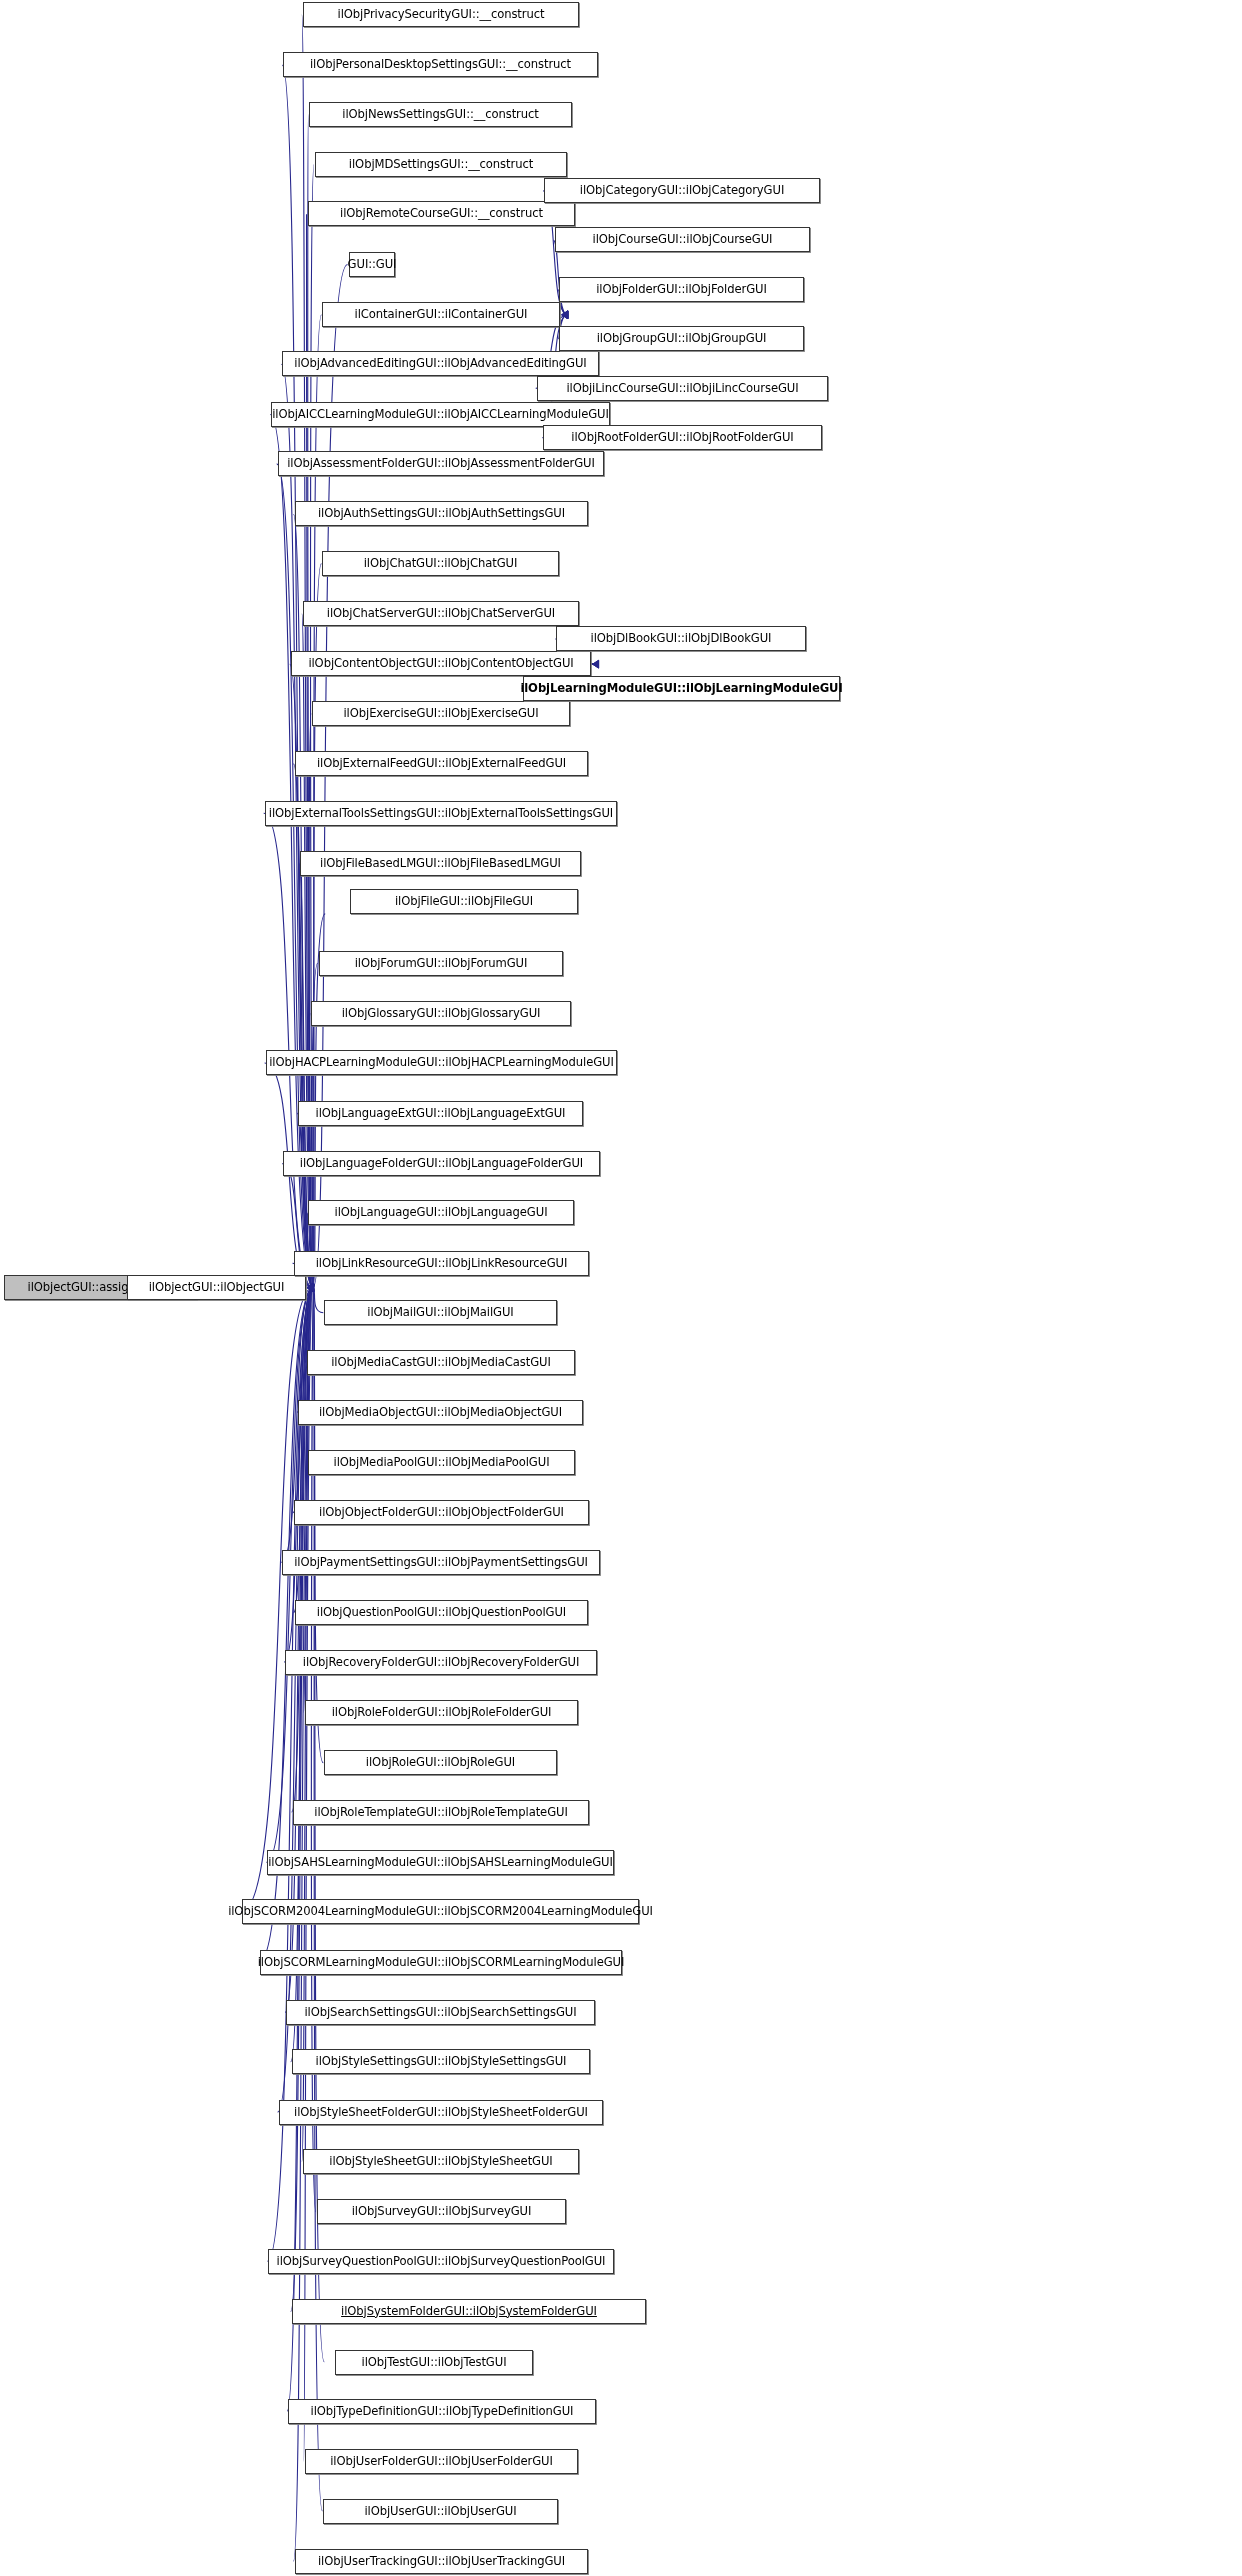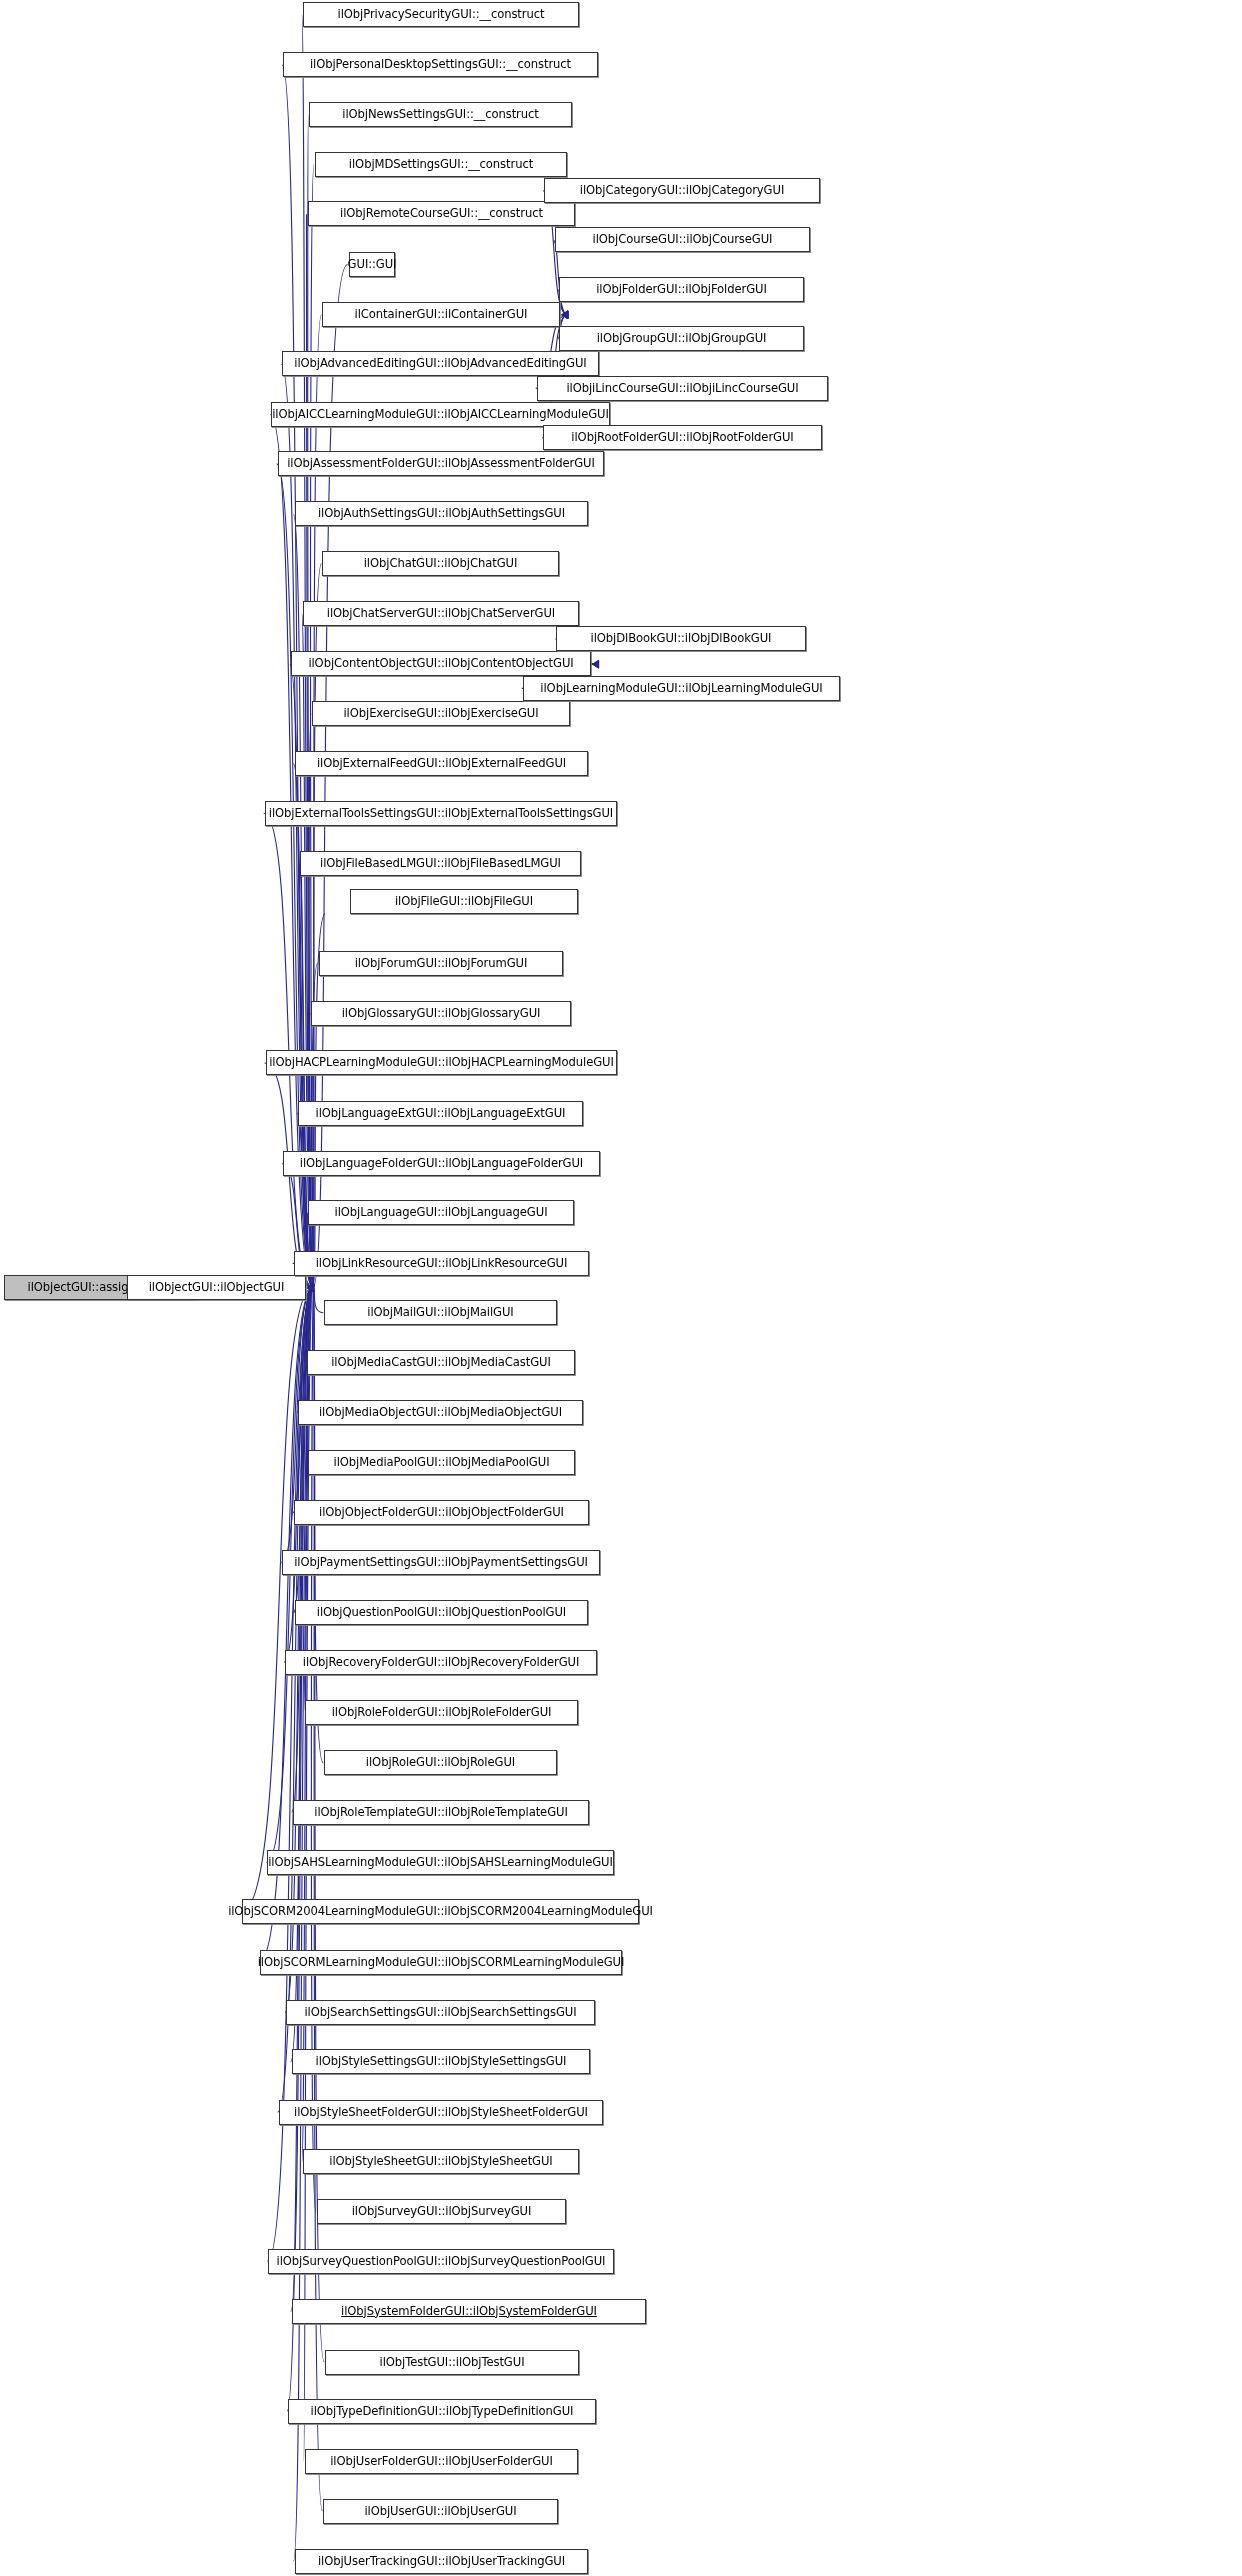--- a/index.html
+++ b/index.html
@@ -215,27 +215,27 @@
     <div class="node" title="ilObjSAHSLearningModuleGUI::ilObjSAHSLearningModuleGUI" style="left: 267px; width: 347px; top: 1850px;">ilObjSAHSLearningModuleGUI::ilObjSAHSLearningModuleGUI</div>
     <div class="node" title="ilObjSCORM2004LearningModuleGUI::ilObjSCORM2004LearningModuleGUI" style="left: 242px; width: 397px; top: 1899px;">ilObjSCORM2004LearningModuleGUI::ilObjSCORM2004LearningModuleGUI</div>
     <div class="node" title="ilObjSCORMLearningModuleGUI::ilObjSCORMLearningModuleGUI" style="left: 260px; width: 362px; top: 1950px;">ilObjSCORMLearningModuleGUI::ilObjSCORMLearningModuleGUI</div>
     <div class="node" title="ilObjSearchSettingsGUI::ilObjSearchSettingsGUI" style="left: 286px; width: 309px; top: 2000px;">ilObjSearchSettingsGUI::ilObjSearchSettingsGUI</div>
     <div class="node" title="ilObjStyleSettingsGUI::ilObjStyleSettingsGUI" style="left: 292px; width: 298px; top: 2049px;">ilObjStyleSettingsGUI::ilObjStyleSettingsGUI</div>
     <div class="node" title="ilObjStyleSheetFolderGUI::ilObjStyleSheetFolderGUI" style="left: 279px; width: 324px; top: 2100px;">ilObjStyleSheetFolderGUI::ilObjStyleSheetFolderGUI</div>
     <div class="node" title="ilObjStyleSheetGUI::ilObjStyleSheetGUI" style="left: 303px; width: 276px; top: 2149px;">ilObjStyleSheetGUI::ilObjStyleSheetGUI</div>
     <div class="node" title="ilObjSurveyGUI::ilObjSurveyGUI" style="left: 317px; width: 249px; top: 2199px;">ilObjSurveyGUI::ilObjSurveyGUI</div>
     <div class="node" title="ilObjSurveyQuestionPoolGUI::ilObjSurveyQuestionPoolGUI" style="left: 268px; width: 346px; top: 2249px;">ilObjSurveyQuestionPoolGUI::ilObjSurveyQuestionPoolGUI</div>
     <div class="node" title="ilObjSystemFolderGUI::ilObjSystemFolderGUI" style="left: 292px; width: 354px; top: 2299px; text-decoration: underline;">ilObjSystemFolderGUI::ilObjSystemFolderGUI</div>
-    <div class="node" title="ilObjTestGUI::ilObjTestGUI" style="left: 325px; width: 254px; top: 2350px;">ilObjTestGUI::ilObjTestGUI</div>
+    <div class="node" title="ilObjTestGUI::ilObjTestGUI" style="left: 335px; width: 198px; top: 2350px;">ilObjTestGUI::ilObjTestGUI</div>
     <div class="node" title="ilObjTypeDefinitionGUI::ilObjTypeDefinitionGUI" style="left: 288px; width: 308px; top: 2399px;">ilObjTypeDefinitionGUI::ilObjTypeDefinitionGUI</div>
     <div class="node" title="ilObjUserFolderGUI::ilObjUserFolderGUI" style="left: 305px; width: 273px; top: 2449px;">ilObjUserFolderGUI::ilObjUserFolderGUI</div>
     <div class="node" title="ilObjUserGUI::ilObjUserGUI" style="left: 323px; width: 235px; top: 2499px;">ilObjUserGUI::ilObjUserGUI</div>
     <div class="node" title="ilObjUserTrackingGUI::ilObjUserTrackingGUI" style="left: 295px; width: 293px; top: 2549px;">ilObjUserTrackingGUI::ilObjUserTrackingGUI</div>
     <div class="node" title="ilObjCategoryGUI::ilObjCategoryGUI" style="left: 544px; width: 276px; top: 178px;">ilObjCategoryGUI::ilObjCategoryGUI</div>
     <div class="node" title="ilObjCourseGUI::ilObjCourseGUI" style="left: 555px; width: 255px; top: 227px;">ilObjCourseGUI::ilObjCourseGUI</div>
     <div class="node" title="ilObjFolderGUI::ilObjFolderGUI" style="left: 559px; width: 245px; top: 277px;">ilObjFolderGUI::ilObjFolderGUI</div>
     <div class="node" title="ilObjGroupGUI::ilObjGroupGUI" style="left: 559px; width: 245px; top: 326px;">ilObjGroupGUI::ilObjGroupGUI</div>
     <div class="node" title="ilObjiLincCourseGUI::ilObjiLincCourseGUI" style="left: 537px; width: 291px; top: 376px;">ilObjiLincCourseGUI::ilObjiLincCourseGUI</div>
     <div class="node" title="ilObjRootFolderGUI::ilObjRootFolderGUI" style="left: 543px; width: 279px; top: 425px; text-align: center;">ilObjRootFolderGUI::ilObjRootFolderGUI</div>
     <div class="node" title="ilObjDlBookGUI::ilObjDlBookGUI" style="left: 556px; width: 250px; top: 626px;">ilObjDlBookGUI::ilObjDlBookGUI</div>
-    <div class="node" title="ilObjLearningModuleGUI::ilObjLearningModuleGUI" style="left: 523px; width: 317px; top: 676px;">ilObjLearningModuleGUI::ilObjLearningModuleGUI</div>
+    <div class="node" title="ilObjLearningModuleGUI::ilObjLearningModuleGUI" style="left: 523px; width: 317px; top: 676px; font-weight: bold;">ilObjLearningModuleGUI::ilObjLearningModuleGUI</div>
   </div>
 
 
 </body></html>

